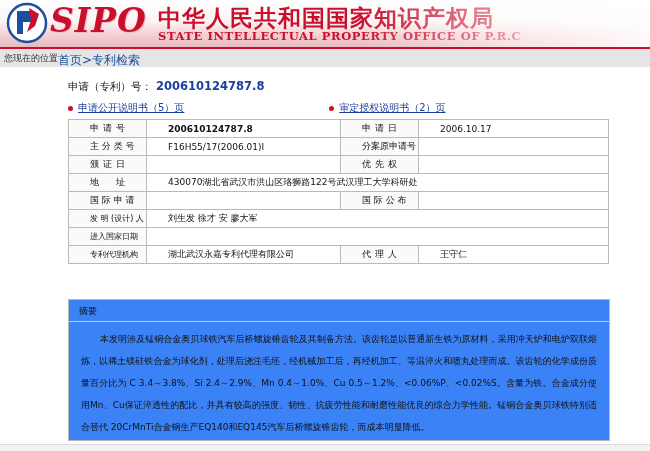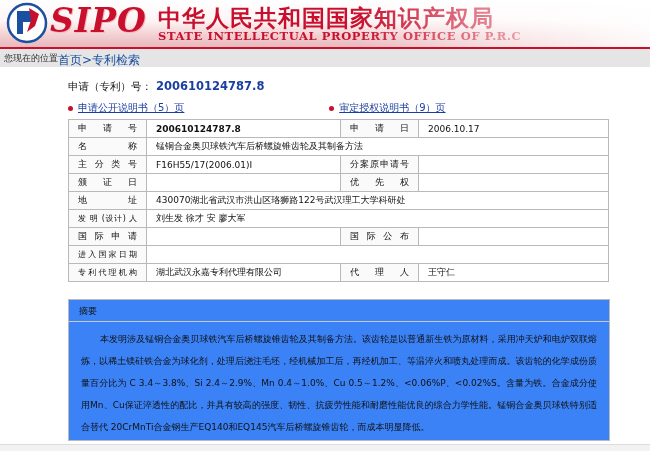--- a/index.html
+++ b/index.html
@@ -90,21 +90,21 @@
   
   .tbl{
     position:absolute;left:68px;top:52px;width:540px;
     border-collapse:collapse;
     font-size:9px;
     table-layout:fixed;
   }
   .tbl td{
     border:1px solid #b9b9b9;
     height:15px;
-    padding:1px 9px;
+    padding:1px 21px;
     color:#111;
     vertical-align:middle;
     overflow:hidden;
     white-space:nowrap;
   }
   .lab{
     background:#fafafa;
     text-align:justify;
     text-align-last:justify;
     color:#111;
@@ -160,67 +160,63 @@
 
   <div class="appno-line">
     <span class="lbl">申请（专利）号：</span><span class="val">200610124787.8</span>
   </div>
 
   <div class="toprow">
     <span class="col col-a">
       <span class="dot"></span><span class="link"><u>申请公开说明书（5）页</u></span>
     </span>
     <span class="col">
-      <span class="dot"></span><span class="link"><u>审定授权说明书（9）页</u></span>
+      <span class="dot"></span><span class="link"><u>审定授权说明书（2）页</u></span>
     </span>
   </div>
 
   <table class="tbl">
     <colgroup>
       <col style="width:78px">
         <col style="width:194px">
         <col style="width:78px">
         <col style="width:190px">
     </colgroup>
     <tbody>
       <tr>
         <td class="lab">申 请 号</td>
         <td class="blue">200610124787.8</td>
         <td class="lab">申 请 日</td>
         <td>2006.10.17</td>
       </tr>
       <tr>
-        <td class="lab">名 称</td>
-        <td colspan="3">锰铜合金奥贝球铁汽车后桥螺旋锥齿轮及其制备方法</td>
-      </tr>
-      <tr>
         <td class="lab">主 分 类 号</td>
         <td>F16H55/17(2006.01)I</td>
         <td class="lab">分案原申请号</td>
         <td></td>
       </tr>
       <tr>
         <td class="lab">颁 证 日</td>
         <td></td>
         <td class="lab">优 先 权</td>
         <td></td>
       </tr>
       <tr>
         <td class="lab">地 址</td>
         <td colspan="3">430070湖北省武汉市洪山区珞狮路122号武汉理工大学科研处</td>
       </tr>
       <tr>
+        <td class="lab">国 际 申 请</td>
+        <td></td>
+        <td class="lab">国 际 公 布</td>
+        <td></td>
+      </tr>
+      <tr>
         <td class="lab" style="font-size:8px">发 明 (设计) 人</td>
         <td colspan="3">刘生发 徐才 安 廖大军</td>
-      </tr>
-      <tr>
-        <td class="lab">国 际 申 请</td>
-        <td></td>
-        <td class="lab">国 际 公 布</td>
-        <td></td>
       </tr>
       <tr>
         <td class="lab" style="font-size:8px">进入国家日期</td>
         <td colspan="3"></td>
       </tr>
       <tr>
         <td class="lab" style="font-size:8px">专利代理机构</td>
         <td>湖北武汉永嘉专利代理有限公司</td>
         <td class="lab">代 理 人</td>
         <td>王守仁</td>

